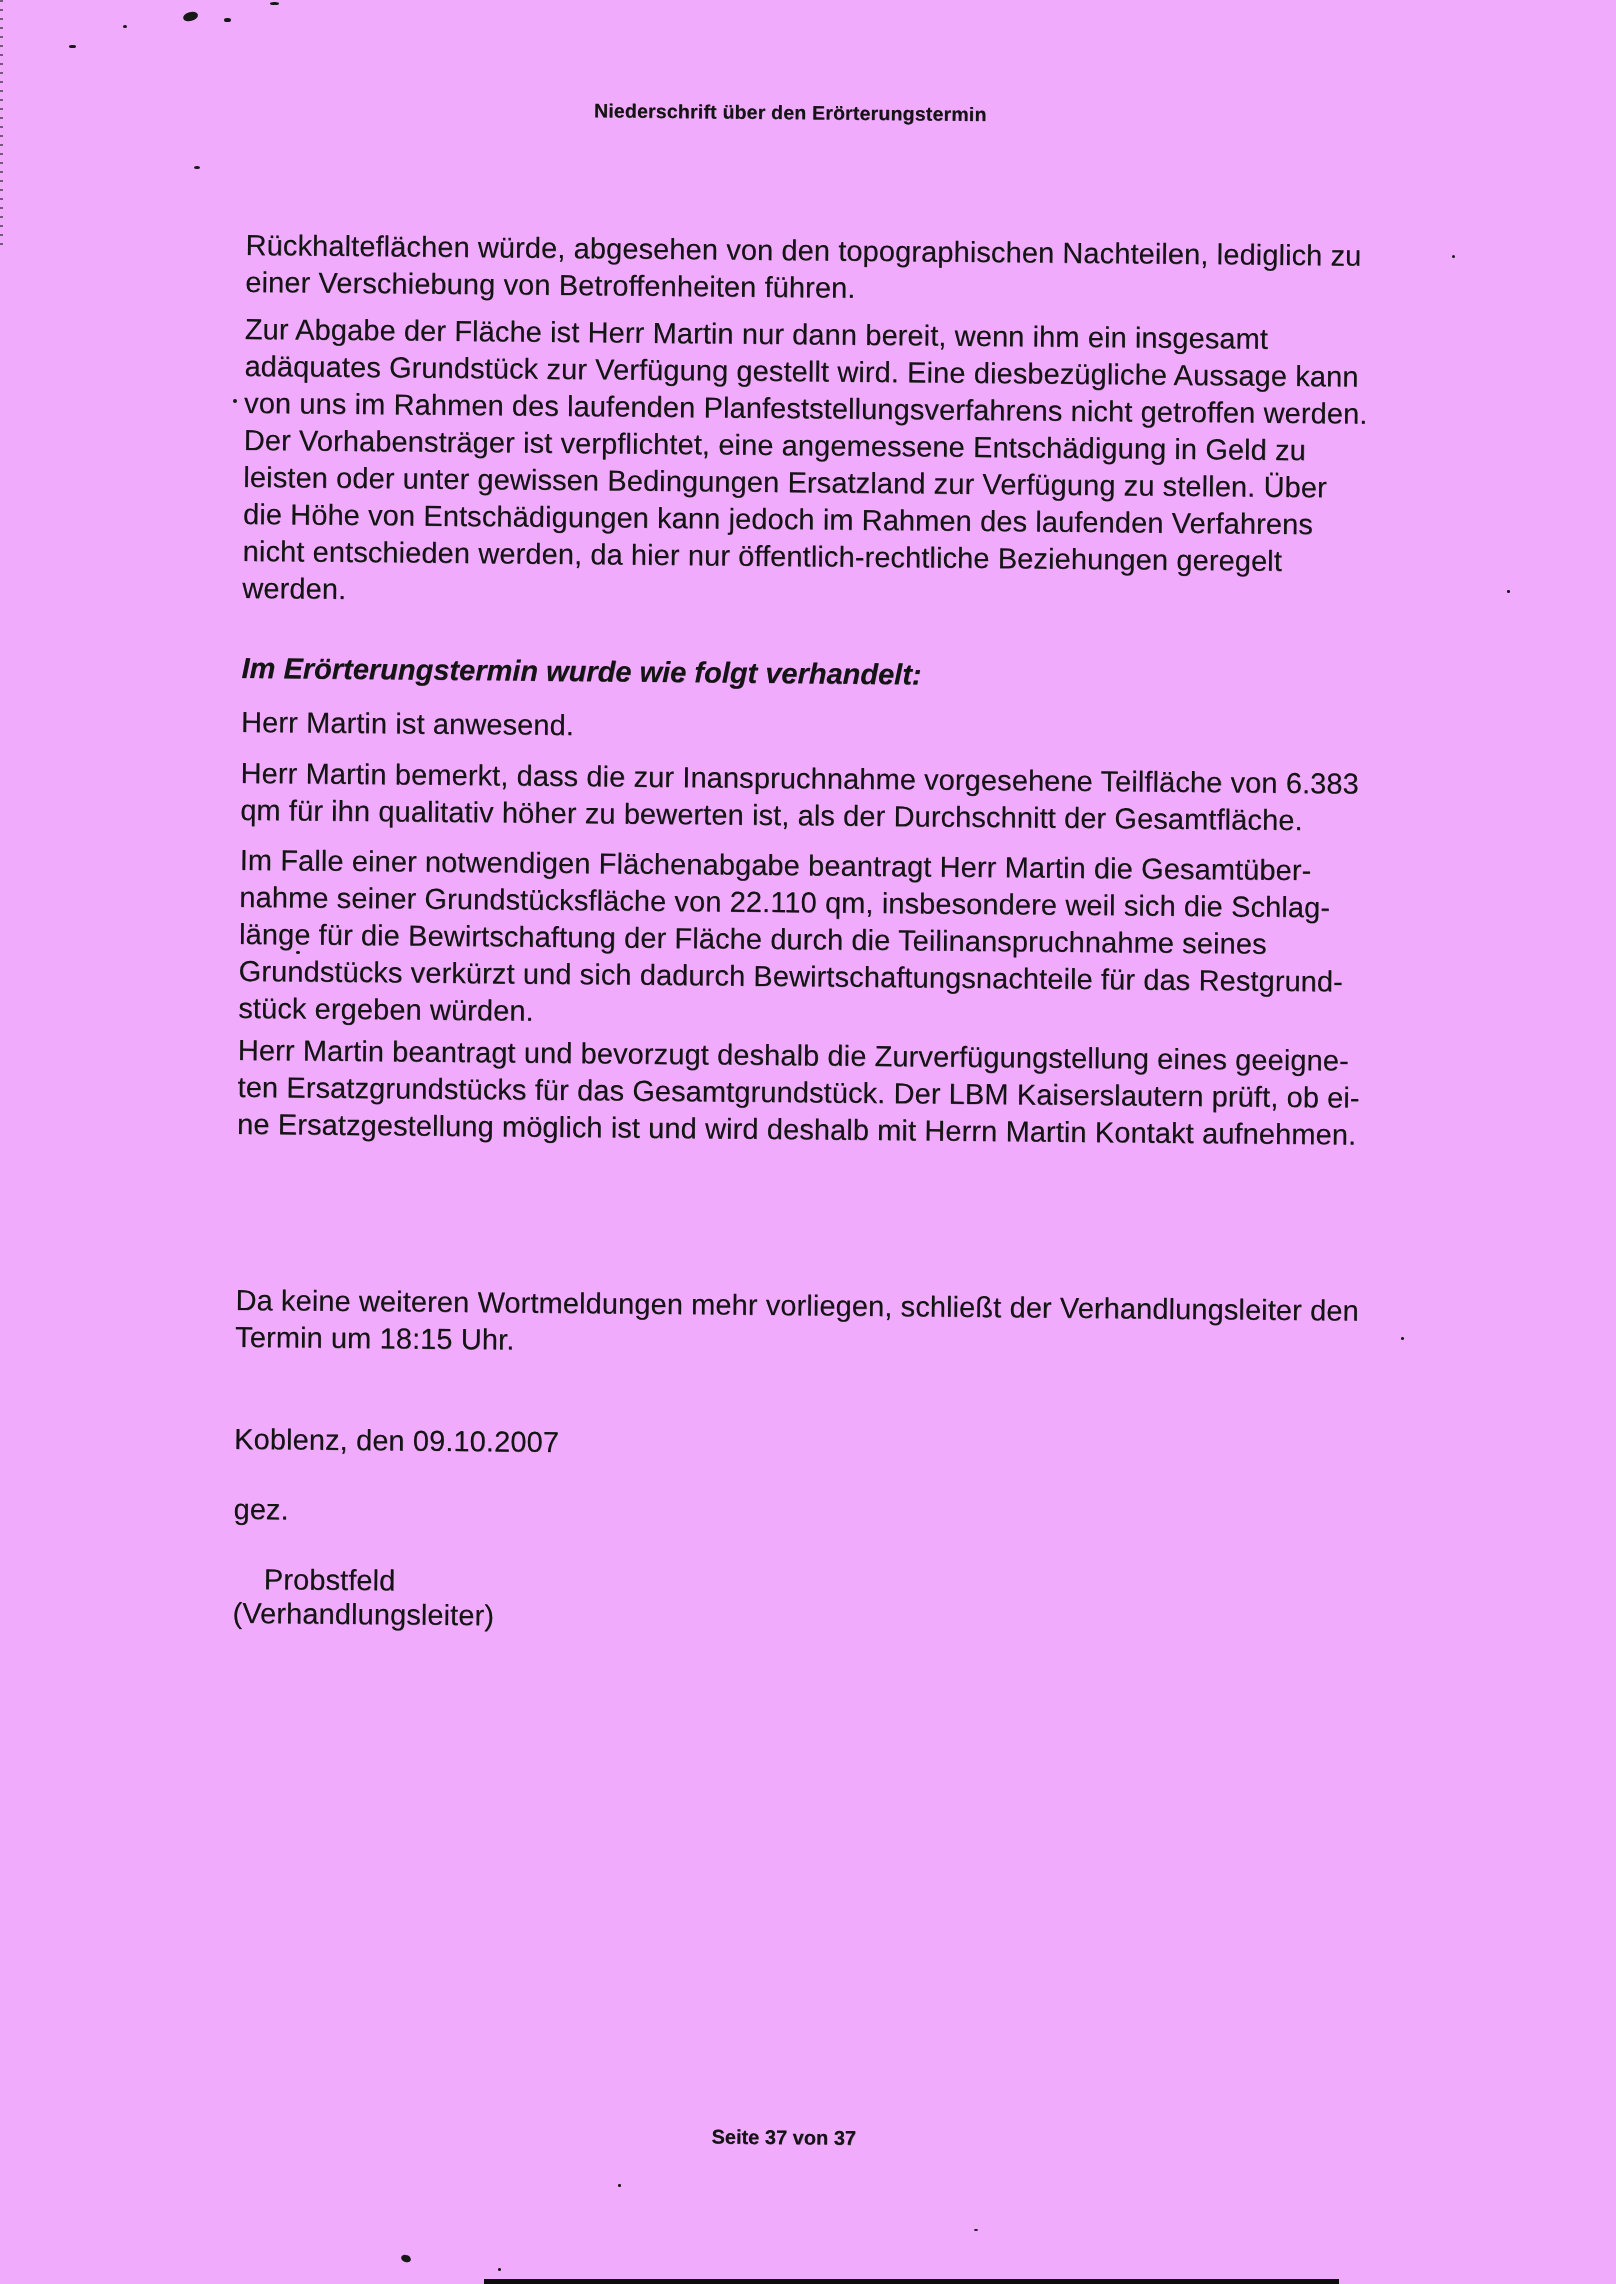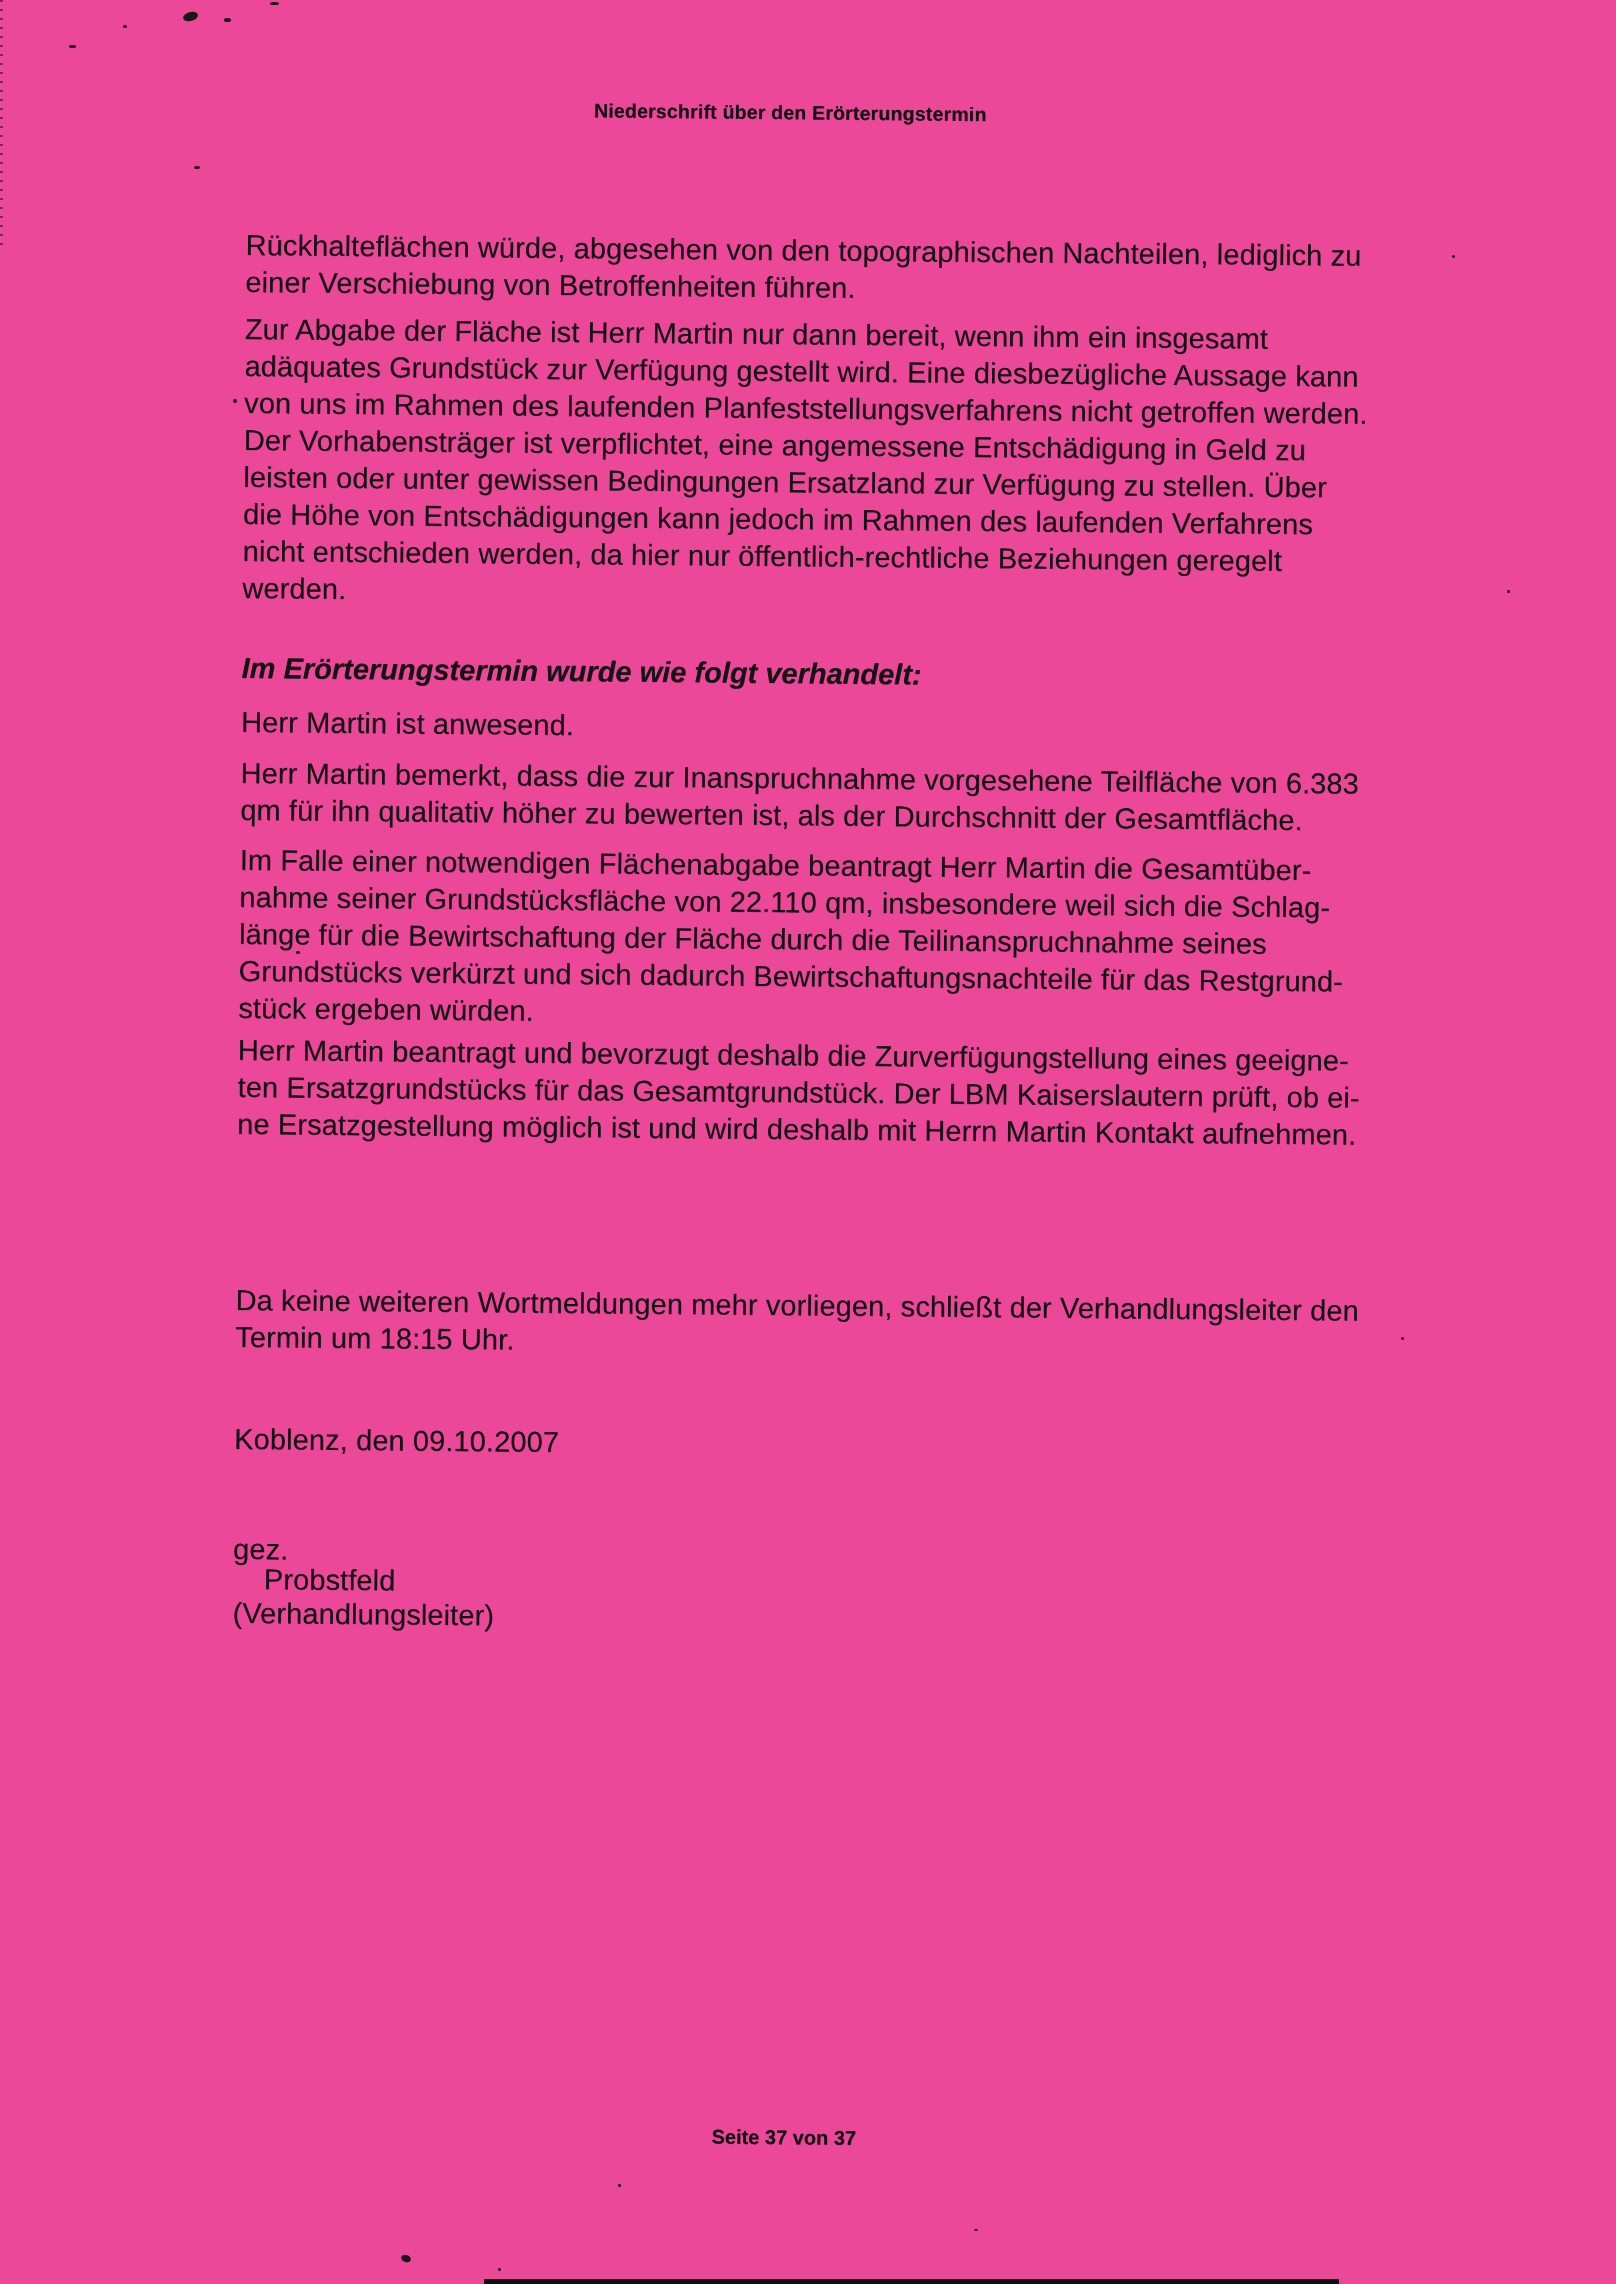--- a/index.html
+++ b/index.html
@@ -1,19 +1,19 @@
 <!DOCTYPE html>
 <html style="font-size:10.4px"><head>
 <meta charset="utf-8">
 <style>
   html,body { margin:0; padding:0; background:#e8e8e8; }
   .page {
     position:relative;
     width:1616px; height:2284px;
-    background:#ec4899;
+    background:#f0abfc;
     overflow:hidden;
     font-family:"Liberation Sans", sans-serif;
     color:#141414;
   }
   
   .content {
     position:absolute; left:248px; top:0; width:1183px; height:2284px;
     transform:rotate(0.55deg);
     transform-origin:0 0;
   }
@@ -106,21 +106,21 @@
       <div class="line">ne Ersatzgestellung möglich ist und wird deshalb mit Herrn Martin Kontakt aufnehmen.</div>
     </div>
 
     <div class="block" style="top:1282px">
       <div class="line">Da keine weiteren Wortmeldungen mehr vorliegen, schließt der Verhandlungsleiter den</div>
       <div class="line">Termin um 18:15 Uhr.</div>
     </div>
 
     <div class="block line" style="top:1421px">Koblenz, den 09.10.2007</div>
 
-    <div class="block line" style="top:1531px">gez.</div>
+    <div class="block line" style="top:1491px">gez.</div>
 
     <div class="block line" style="top:1561px; left:31px">Probstfeld</div>
 
     <div class="block line" style="top:1595px">(Verhandlungsleiter)</div>
 
     <div class="block page-footer" style="top:2121px; left:484px">Seite 37 von 37</div>
 
   </div>
 
   <div>

